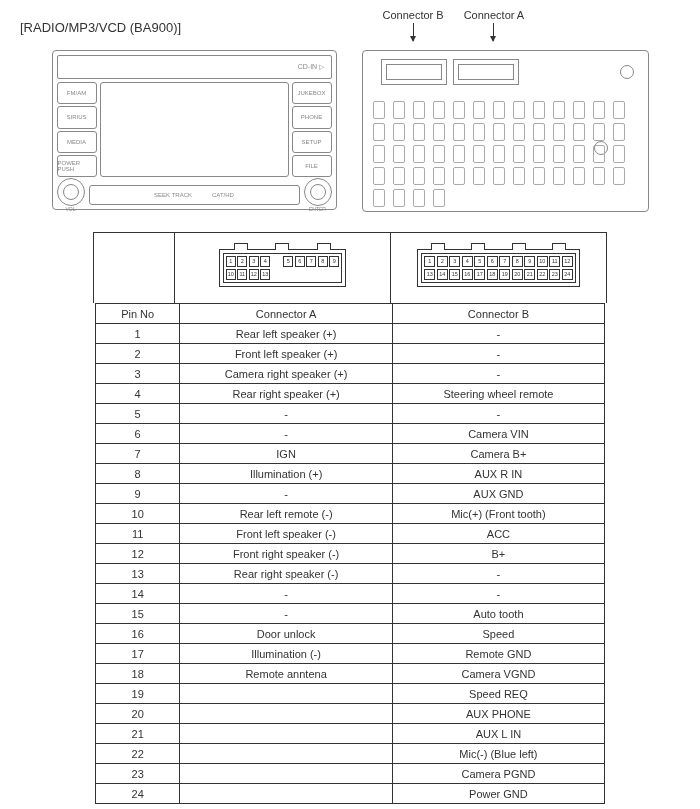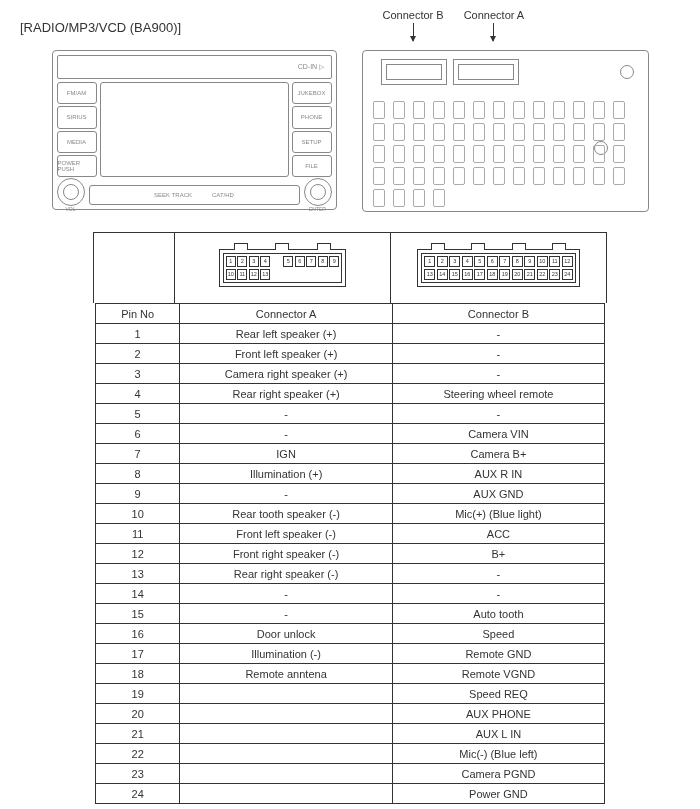--- a/index.html
+++ b/index.html
@@ -518,22 +518,22 @@
         <td>Illumination (+)</td>
         <td>AUX R IN</td>
       </tr>
       <tr>
         <td>9</td>
         <td>-</td>
         <td>AUX GND</td>
       </tr>
       <tr>
         <td>10</td>
-        <td>Rear tooth speaker (-)</td>
-        <td>Mic(+) (Blue light)</td>
+        <td>Rear left remote (-)</td>
+        <td>Mic(+) (Front tooth)</td>
       </tr>
       <tr>
         <td>11</td>
         <td>Front left speaker (-)</td>
         <td>ACC</td>
       </tr>
       <tr>
         <td>12</td>
         <td>Front right speaker (-)</td>
         <td>B+</td>
@@ -559,21 +559,21 @@
         <td>Speed</td>
       </tr>
       <tr>
         <td>17</td>
         <td>Illumination (-)</td>
         <td>Remote GND</td>
       </tr>
       <tr>
         <td>18</td>
         <td>Remote anntena</td>
-        <td>Remote VGND</td>
+        <td>Camera VGND</td>
       </tr>
       <tr>
         <td>19</td>
         <td></td>
         <td>Speed REQ</td>
       </tr>
       <tr>
         <td>20</td>
         <td></td>
         <td>AUX PHONE</td>

